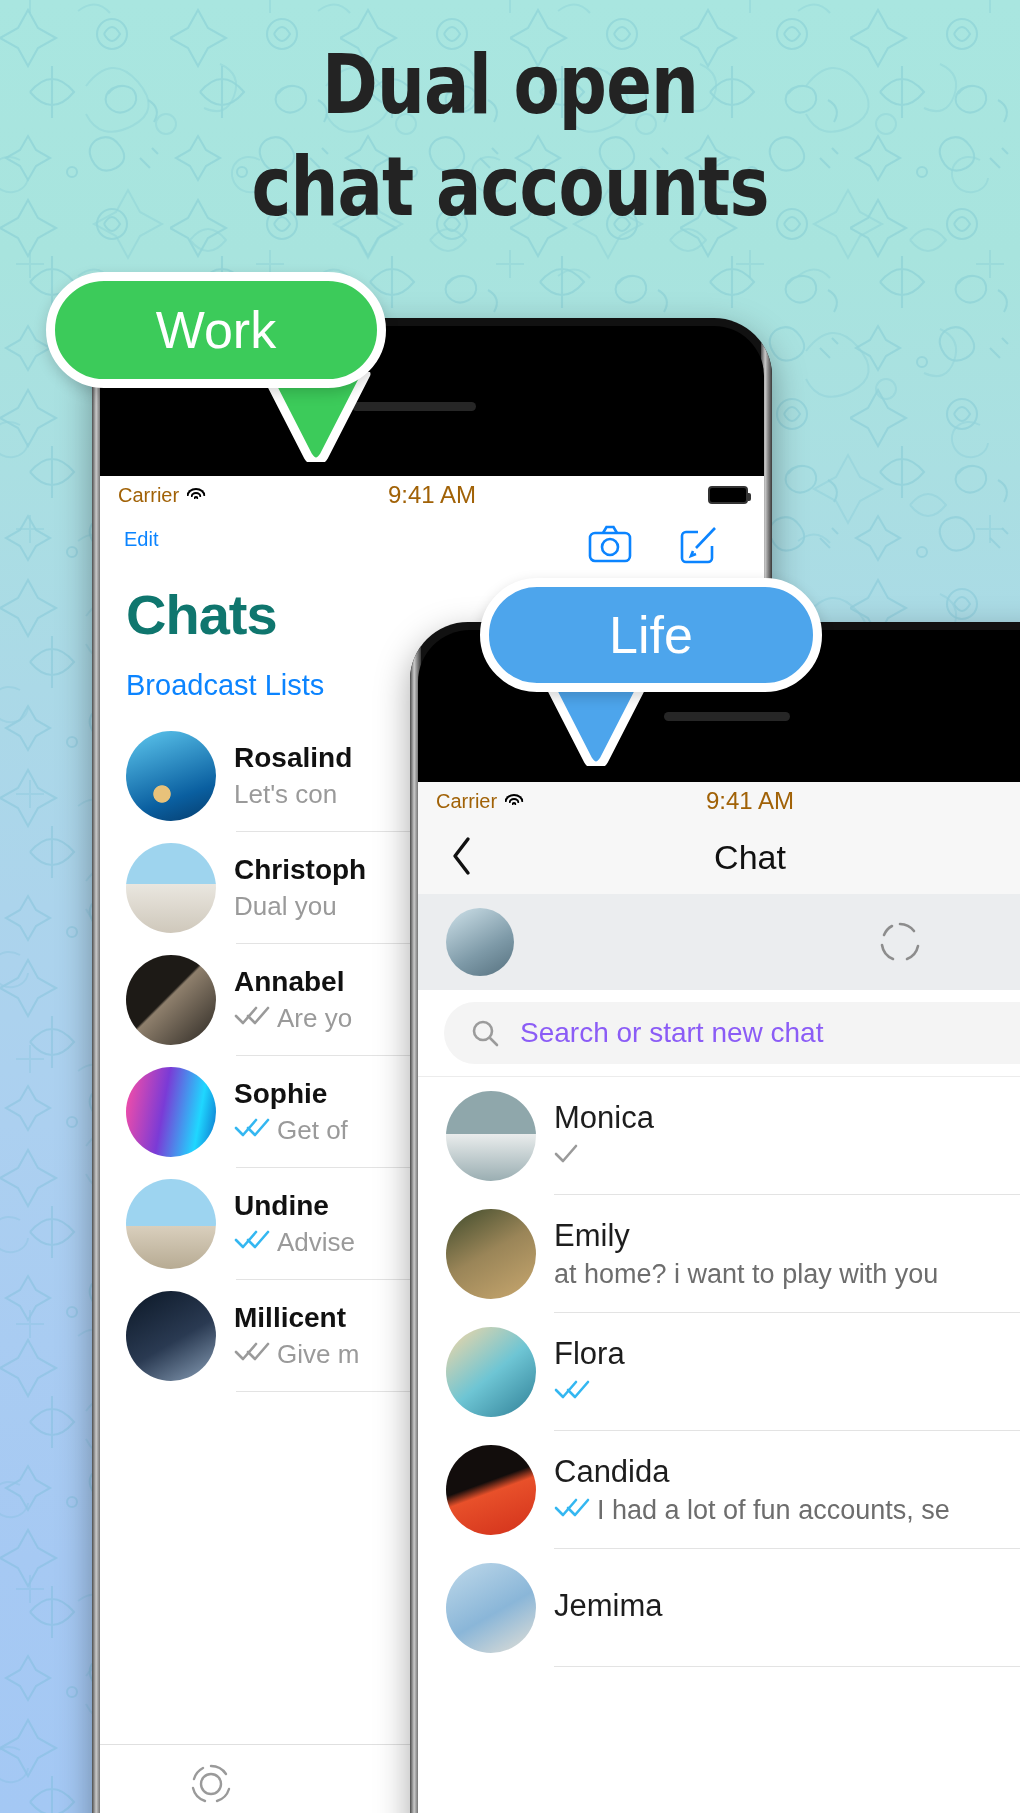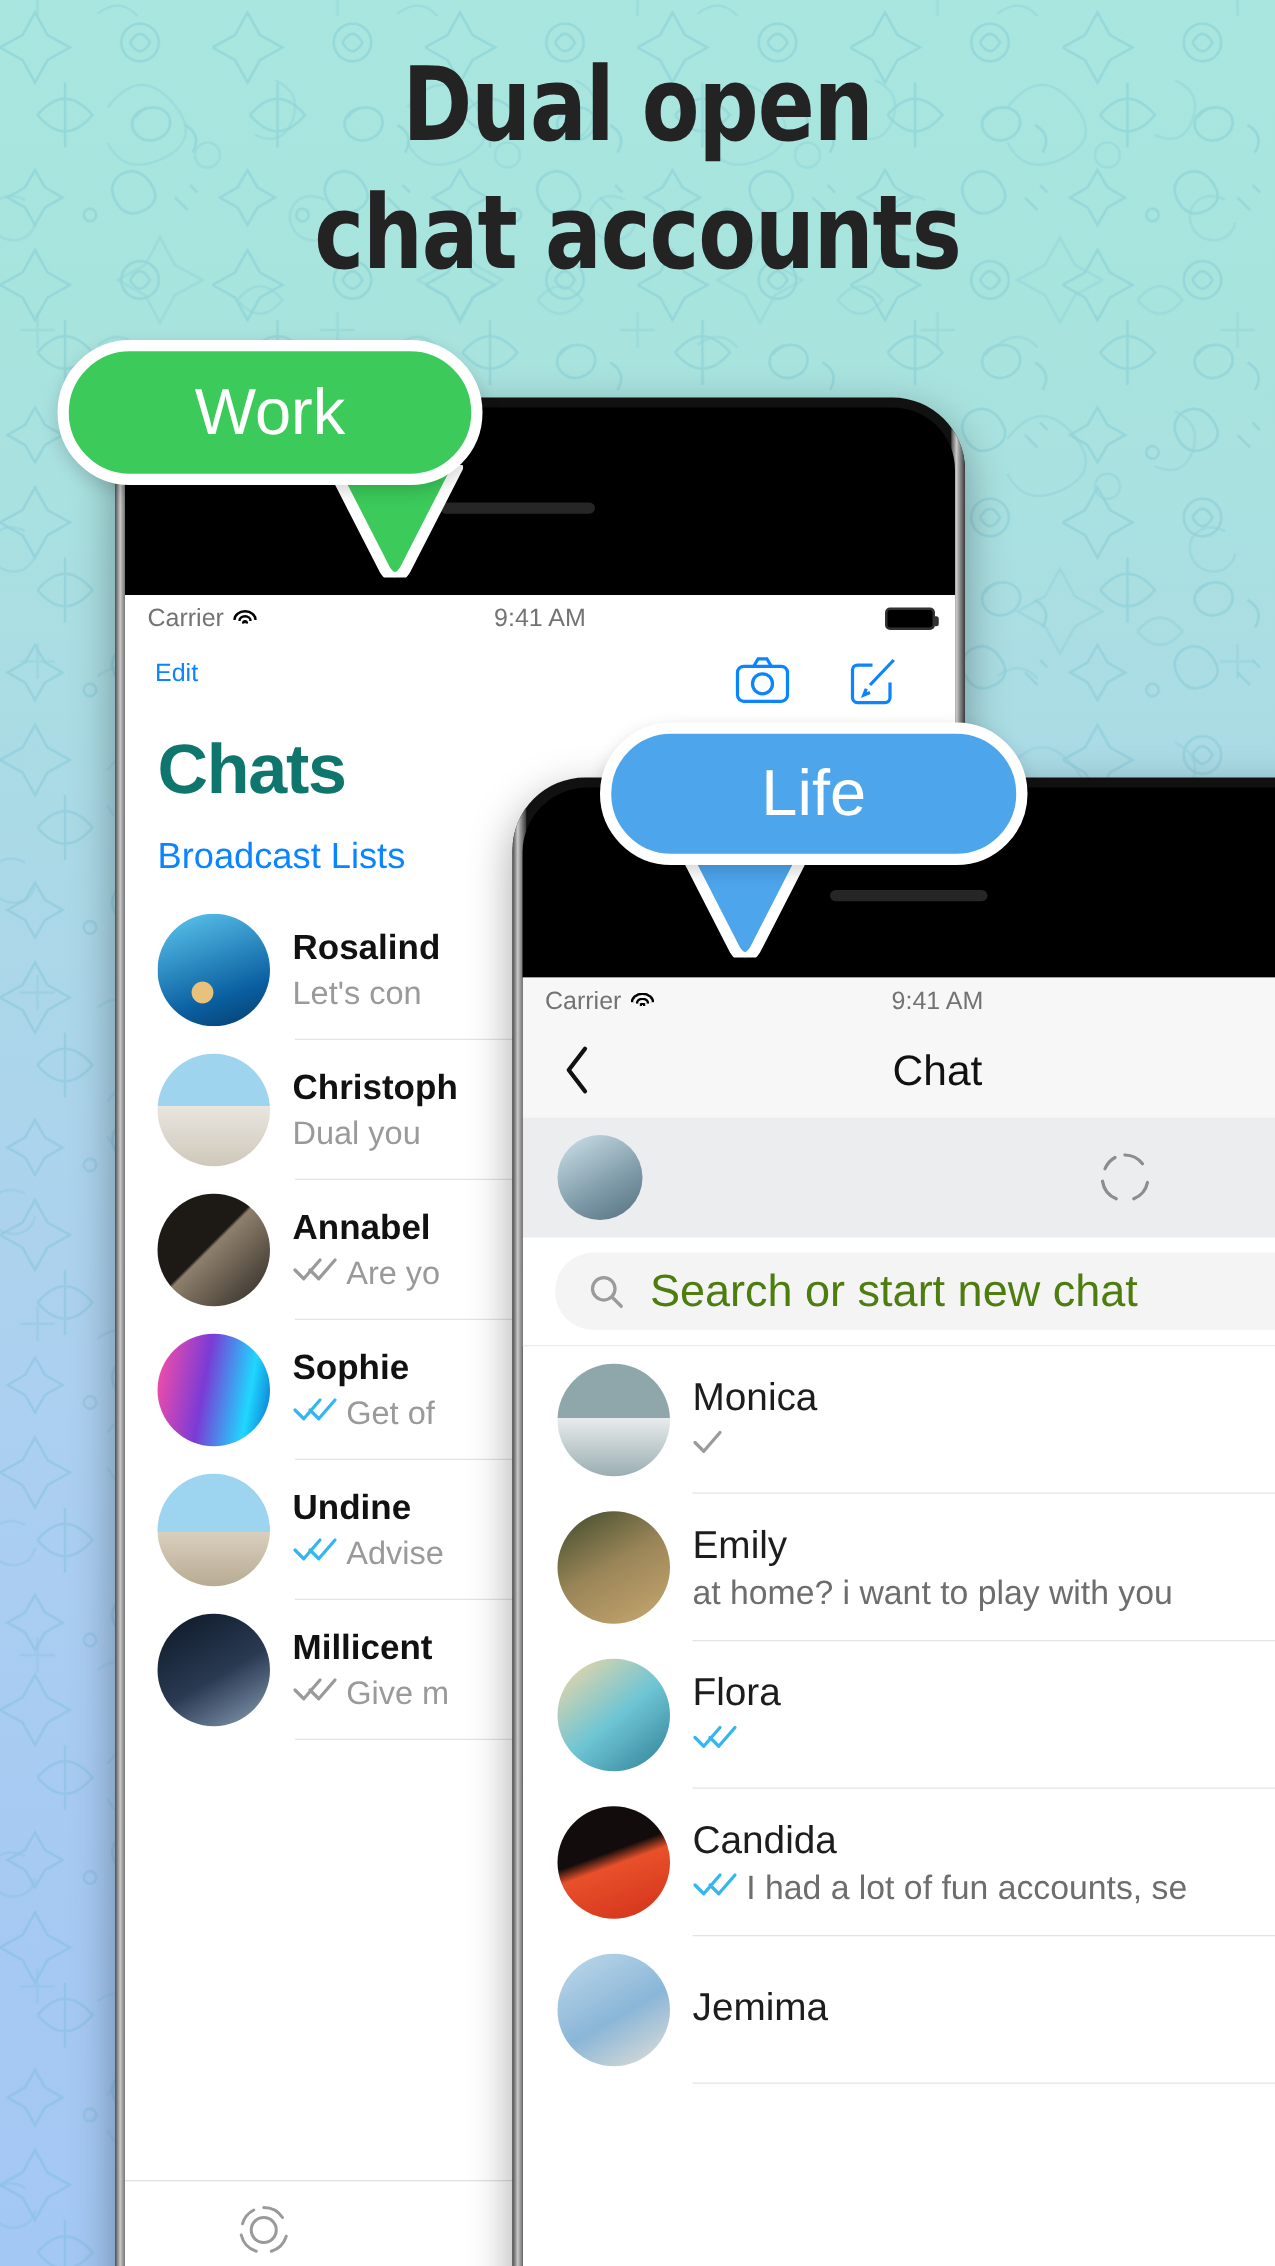--- a/index.html
+++ b/index.html
@@ -67,24 +67,24 @@
 
   .screen {
     position: absolute; left: 0; right: 0;
     background: #fff;
     overflow: hidden;
   }
 
   
   .statusbar {
     height: 38px; display: flex; align-items: center;
-    font-size: 20px; color: #737373; position: relative;
+    font-size: 20px; color: #a16207; position: relative;
   }
   .sb-left { position: absolute; left: 18px; display: flex; align-items: center; gap: 7px; }
-  .sb-time { position: absolute; left: 0; right: 0; text-align: center; font-size: 20px; }
+  .sb-time { position: absolute; left: 0; right: 0; text-align: center; font-size: 24px; }
   .sb-batt { position: absolute; right: 16px; width: 40px; height: 18px;
              border: 2px solid #333; border-radius: 4px; background: #000; }
   .sb-batt:after { content:""; position:absolute; right:-5px; top:5px; width:3px; height:8px;
                    background:#333; border-radius:0 2px 2px 0; }
   .wifi { width: 19px; height: 14px; position: relative; display: inline-block; }
   .wifi i { position: absolute; left: 50%; transform: translateX(-50%);
             border: 2.4px solid #000; border-bottom: none;
             border-radius: 50% 50% 0 0 / 100% 100% 0 0; }
   .wifi i:nth-child(1) { width: 19px; height: 8px; top: 0; }
   .wifi i:nth-child(2) { width: 11px; height: 5px; top: 4px; }
@@ -134,21 +134,21 @@
   #p2-title { width: 100%; text-align: center; font-size: 34px; color: #111; }
   #p2-storyrow { height: 96px; background: #ebedef; display: flex; align-items: center;
                  padding: 0 34px 0 28px; position: relative; }
   #p2-storyav { width: 68px; height: 68px; border-radius: 50%; background-size: cover;
                 background-position: center; }
   #p2-spinner { position: absolute; right: 160px; width: 44px; height: 44px; }
   #p2-searchwrap { padding: 12px 26px 12px 26px; background: #fff;
                    border-bottom: 1px solid #ececec; }
   #p2-search { height: 62px; border-radius: 32px; background: #f4f4f4;
                display: flex; align-items: center; gap: 20px; padding: 0 26px; }
-  #p2-searchtext { font-size: 36px; color: #4d7c0f; }
+  #p2-searchtext { font-size: 28px; color: #8b5cf6; }
   #p2 .row { min-height: 118px; padding-left: 28px; }
   #p2 .row:after { left: 136px; }
   #p2 .rname { font-weight: 400; font-size: 31px; color: #1d1d1d; }
   #p2 .rmsg { font-size: 27px; color: #6d6d6d; }
 
   
   .badge {
     position: absolute; z-index: 60;
     border-radius: 100px;
     border: 9px solid #fff;

